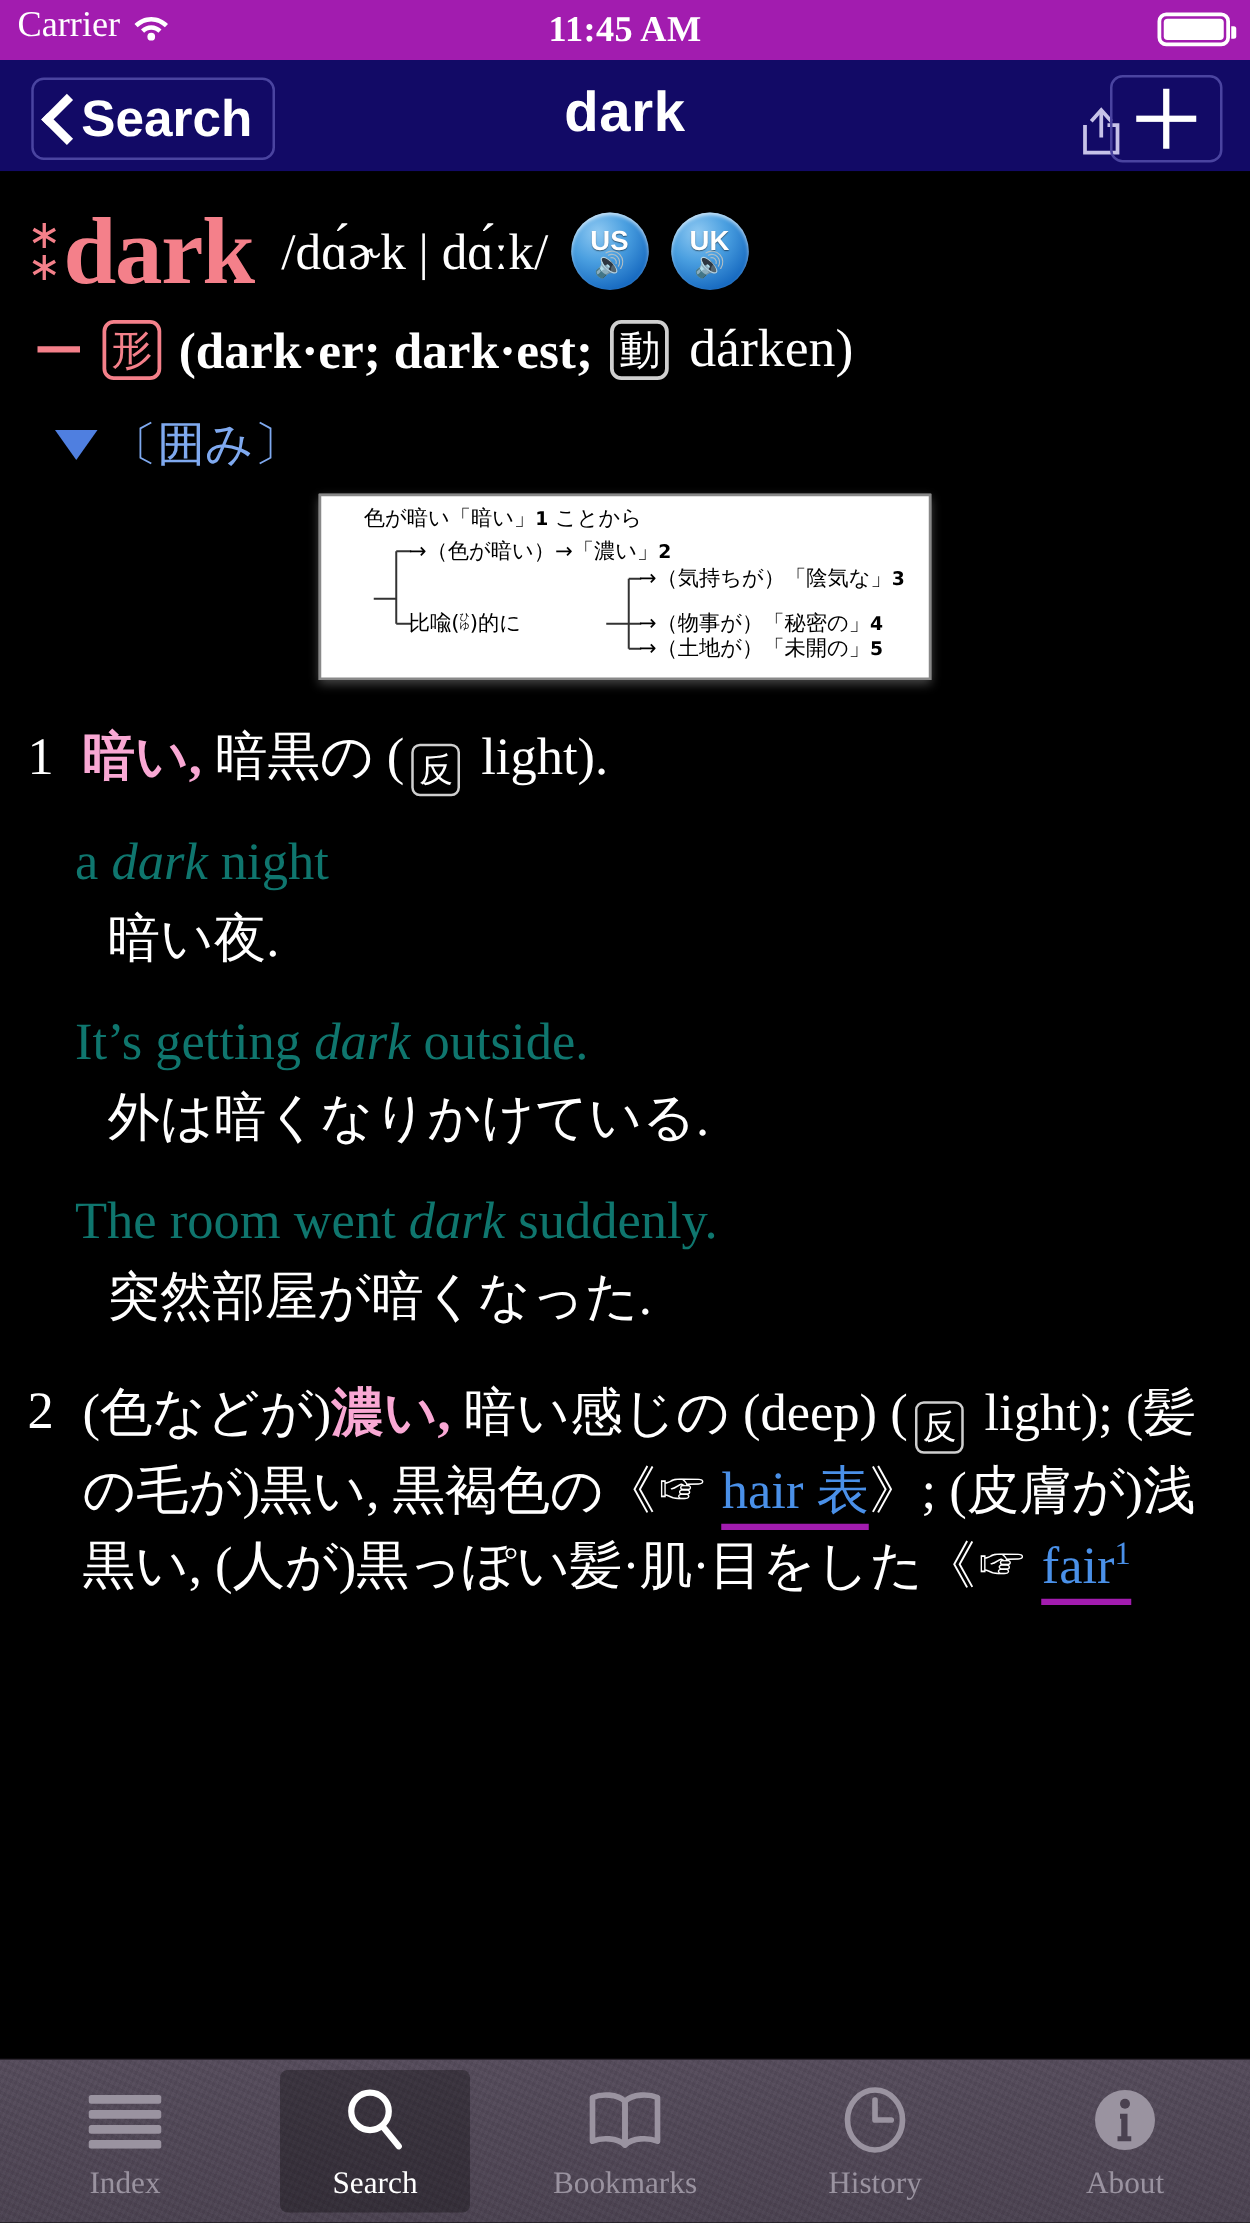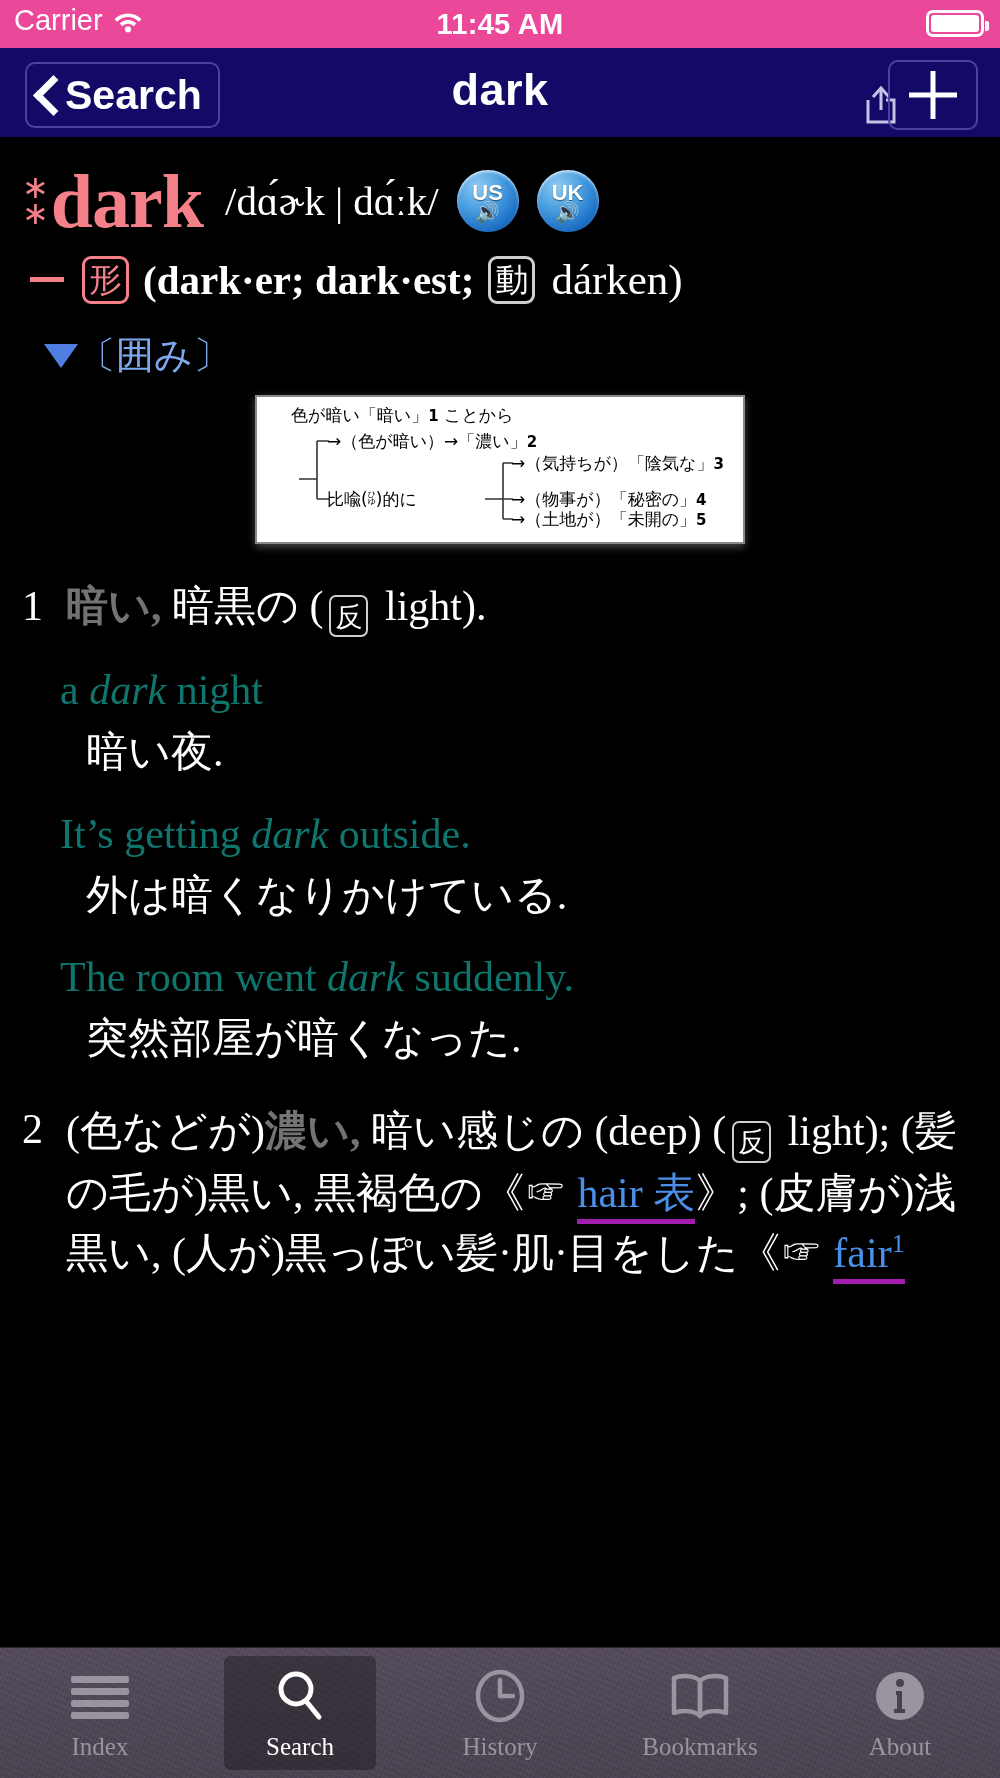--- a/index.html
+++ b/index.html
@@ -6,22 +6,22 @@
   body{
     width:1000px;height:1778px;overflow:hidden;background:#000;
     font-family:"Liberation Serif", serif;
     -webkit-font-smoothing:antialiased;
   }
   .phone{position:relative;width:1000px;height:1778px;background:#000;}
 
   
   .statusbar{
     position:absolute;top:0;left:0;width:1000px;height:48px;
-    background:#ec4899;color:#fff;
-    font-family:Liberation Sans, sans-serif;
+    background:#a21caf;color:#fff;
+    font-family:Liberation Serif, serif;
     display:flex;align-items:center;
   }
   .sb-left{position:absolute;left:14px;top:4px;display:flex;align-items:center;gap:10px;}
   .sb-carrier{font-size:29px;letter-spacing:0px;}
   .wifi{position:relative;width:30px;height:24px;}
   .wifi svg{display:block;}
   .sb-time{
     position:absolute;left:0;right:0;text-align:center;font-size:29px;font-weight:bold;
     letter-spacing:0.3px;
   }
@@ -117,21 +117,21 @@
     font-family:"DejaVu Sans", sans-serif;
   }
   .badge.pink{border:3px solid #f4808a;color:#f4808a;}
   .badge.white{border:3px solid #cfcfcf;color:#fff;}
   .badge.small{min-width:34px;height:42px;font-size:27px;border-width:2px;border-radius:7px;vertical-align:-6px;}
   .infl{font-weight:bold;font-size:41px;margin-left:8px;}
   .derived{font-size:43px;margin-left:10px;}
 
   
   .box-heading{
-    padding:26px 0 0 44px;color:#7fa9ef;font-size:38px;display:flex;align-items:center;
+    padding:26px 0 0 44px;color:#7fa9ef;font-size:38px;display:flex;align-items:center;gap:10px;
   }
   .tri{
     width:0;height:0;border-left:17px solid transparent;border-right:17px solid transparent;
     border-top:24px solid #4f7fe0;
   }
 
   
   .diagram-wrap{display:flex;justify-content:center;margin-top:14px;}
   .diagram{
     width:490px;background:#fff;color:#000;border:2px solid #888;
@@ -145,21 +145,21 @@
   .dg-r{position:absolute;white-space:nowrap;}
   .num{font-family:"DejaVu Sans", sans-serif;font-weight:bold;font-size:15px;}
   .ruby{display:inline-block;vertical-align:0.1em;font-size:8px;line-height:7px;text-align:center;}
 
   
   .sense{padding:0 24px 0 22px;}
   .sense-head{
     display:flex;align-items:flex-start;font-size:42px;line-height:1.35;margin-top:34px;
   }
   .sense-num{font-size:42px;min-width:44px;}
-  .kw{color:#737373;font-weight:bold;}
+  .kw{color:#f9a8d4;font-weight:bold;}
   .sense-body{flex:1;}
 
   .ex{margin:26px 0 0 38px;}
   .ex-en{color:#0f766e;font-size:42px;line-height:1.3;}
   .ex-en i{font-style:italic;}
   .ex-ja{color:#fff;font-size:42px;line-height:1.35;margin-left:26px;margin-top:6px;}
   .prov{color:#18d318;}
 
   .alink{color:#4a90e8;border-bottom:5px solid #a21caf;padding-bottom:3px;text-decoration:none;}
   .sup{font-size:26px;vertical-align:super;}
@@ -344,36 +344,36 @@
         <svg width="56" height="56" viewBox="0 0 56 56">
           <circle cx="24" cy="21" r="15" fill="none" stroke="#fff" stroke-width="5"></circle>
           <line x1="34" y1="33" x2="47" y2="49" stroke="#fff" stroke-width="5" stroke-linecap="round"></line>
         </svg>
       </span>
       <span class="tlabel">Search</span>
     </div>
 
     <div class="tab">
       <span class="ticon">
+        <svg width="62" height="50" viewBox="0 0 62 50">
+          <path d="M31 10 C25 4, 12 4, 5 7 L5 42 C12 39, 25 39, 31 45 Z" fill="none" stroke="#9a93a0" stroke-width="4.5" stroke-linejoin="round"></path>
+          <path d="M31 10 C37 4, 50 4, 57 7 L57 42 C50 39, 37 39, 31 45 Z" fill="none" stroke="#9a93a0" stroke-width="4.5" stroke-linejoin="round"></path>
+        </svg>
+      </span>
+      <span class="tlabel">Bookmarks</span>
+    </div>
+
+    <div class="tab">
+      <span class="ticon">
         <svg width="56" height="56" viewBox="0 0 56 56">
           <ellipse cx="28" cy="28" rx="22" ry="24" fill="none" stroke="#9a93a0" stroke-width="4.5"></ellipse>
           <path d="M28 12 L28 28 L41 28" fill="none" stroke="#9a93a0" stroke-width="4.5" stroke-linecap="round" stroke-linejoin="round"></path>
         </svg>
       </span>
       <span class="tlabel">History</span>
-    </div>
-
-    <div class="tab">
-      <span class="ticon">
-        <svg width="62" height="50" viewBox="0 0 62 50">
-          <path d="M31 10 C25 4, 12 4, 5 7 L5 42 C12 39, 25 39, 31 45 Z" fill="none" stroke="#9a93a0" stroke-width="4.5" stroke-linejoin="round"></path>
-          <path d="M31 10 C37 4, 50 4, 57 7 L57 42 C50 39, 37 39, 31 45 Z" fill="none" stroke="#9a93a0" stroke-width="4.5" stroke-linejoin="round"></path>
-        </svg>
-      </span>
-      <span class="tlabel">Bookmarks</span>
     </div>
 
     <div class="tab">
       <span class="ticon">
         <svg width="56" height="56" viewBox="0 0 56 56">
           <circle cx="28" cy="28" r="24" fill="#9a93a0"></circle>
           <circle cx="28" cy="15" r="4" fill="#4a4150"></circle>
           <path d="M24 23 L30 23 L30 41 L33 41 L33 45 L22 45 L22 41 L25 41 L25 27 L24 27 Z" fill="#4a4150"></path>
         </svg>
       </span>

